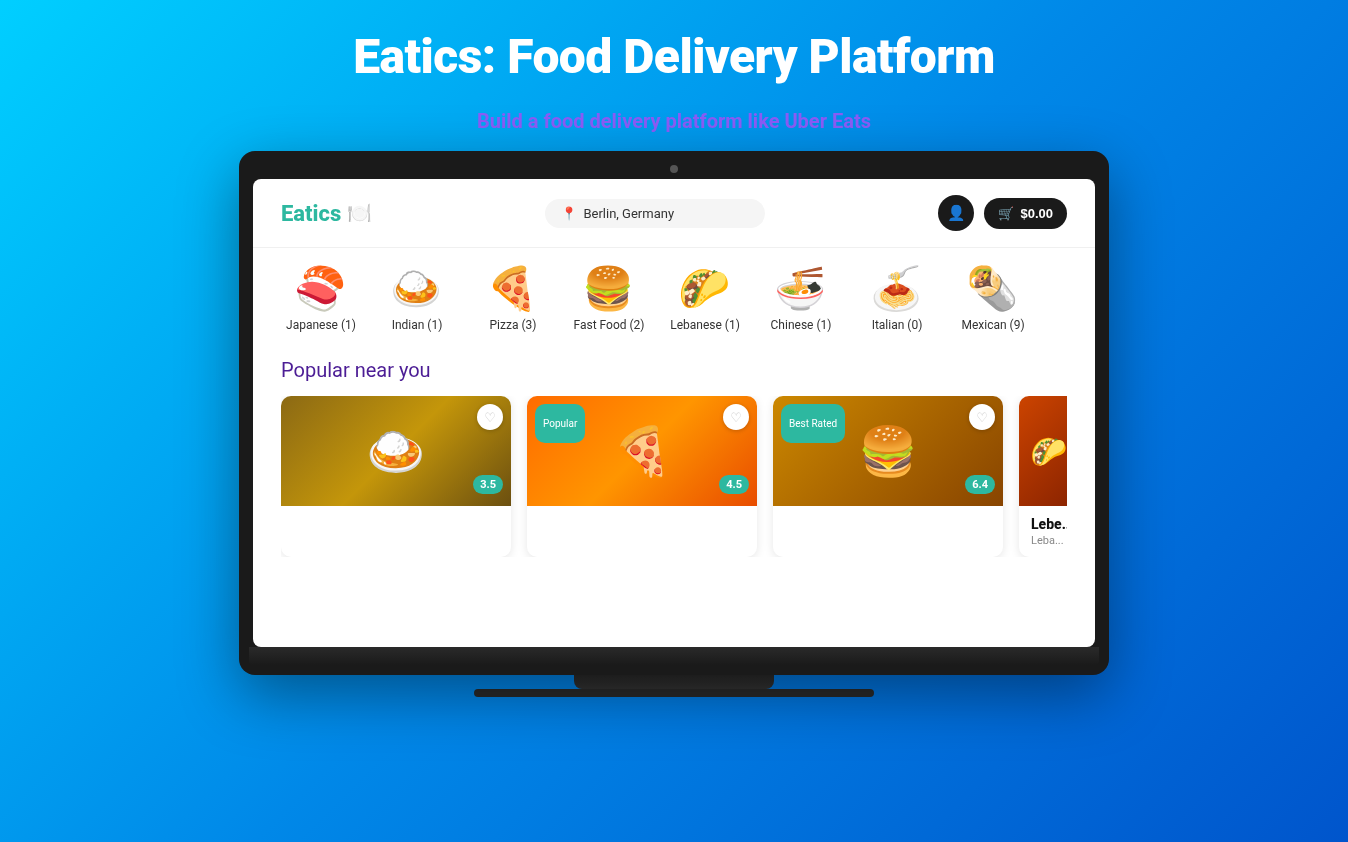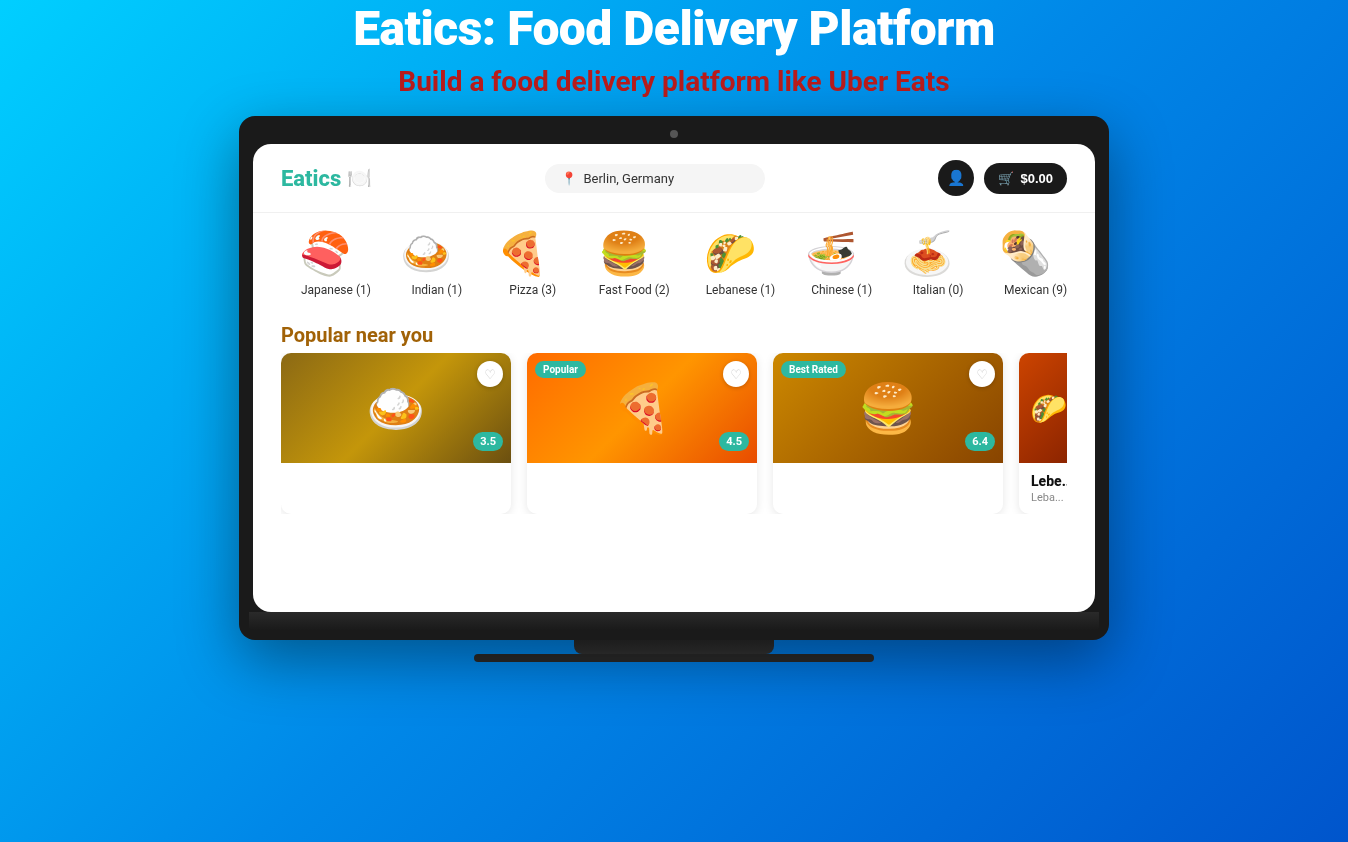--- a/index.html
+++ b/index.html
@@ -11,29 +11,30 @@
       display: flex;
       flex-direction: column;
       align-items: center;
       overflow: hidden;
     }
 
     .page-title {
       color: white;
       font-size: 48px;
       font-weight: 900;
+      margin-top: 28px;
       text-align: center;
       letter-spacing: -0.5px;
     }
 
     .page-subtitle {
-      color: #b91c1c;
-      font-size: 28px;
+      color: #8b5cf6;
+      font-size: 20px;
       font-weight: 700;
-      margin-top: 8px;
+      margin-top: 24px;
       text-align: center;
     }
 
     .laptop-wrapper {
       margin-top: 18px;
       position: relative;
       width: 870px;
     }
 
     .laptop-screen-outer {
@@ -47,21 +48,21 @@
     .laptop-camera {
       width: 8px;
       height: 8px;
       background: #555;
       border-radius: 50%;
       margin: 0 auto 6px auto;
     }
 
     .laptop-screen {
       background: white;
-      border-radius: 18px;
+      border-radius: 8px;
       overflow: hidden;
       height: 468px;
     }
 
     .laptop-base {
       background: linear-gradient(to bottom, #2a2a2a, #1a1a1a);
       height: 18px;
       border-radius: 0 0 4px 4px;
       margin: 0 -4px;
     }
@@ -182,32 +183,31 @@
     .category-emoji {
       font-size: 42px;
       line-height: 1;
     }
 
     .category-label {
       font-size: 12px;
       color: #333;
       text-align: center;
       white-space: nowrap;
-      margin-left: 20px;
     }
 
     .popular-section {
       padding: 16px 28px;
     }
 
     .section-title {
       font-size: 20px;
-      font-weight: 700;
-      color: #a16207;
-      margin-bottom: 6px;
+      font-weight: 400;
+      color: #4c1d95;
+      margin-bottom: 14px;
     }
 
     .restaurants-row {
       display: flex;
       gap: 16px;
       overflow: hidden;
     }
 
     .restaurant-card {
       width: 230px;
@@ -261,22 +261,22 @@
       box-shadow: 0 1px 4px rgba(0,0,0,0.2);
     }
 
     .tag-badge {
       position: absolute;
       top: 8px;
       left: 8px;
       background: #2db8a0;
       color: white;
       font-size: 10px;
-      font-weight: 700;
-      padding: 3px 8px;
+      font-weight: 400;
+      padding: 14px 8px;
       border-radius: 10px;
     }
 
     .tag-best {
       background: #2db8a0;
     }
 
     .restaurant-info {
       padding: 10px 12px;
     }

